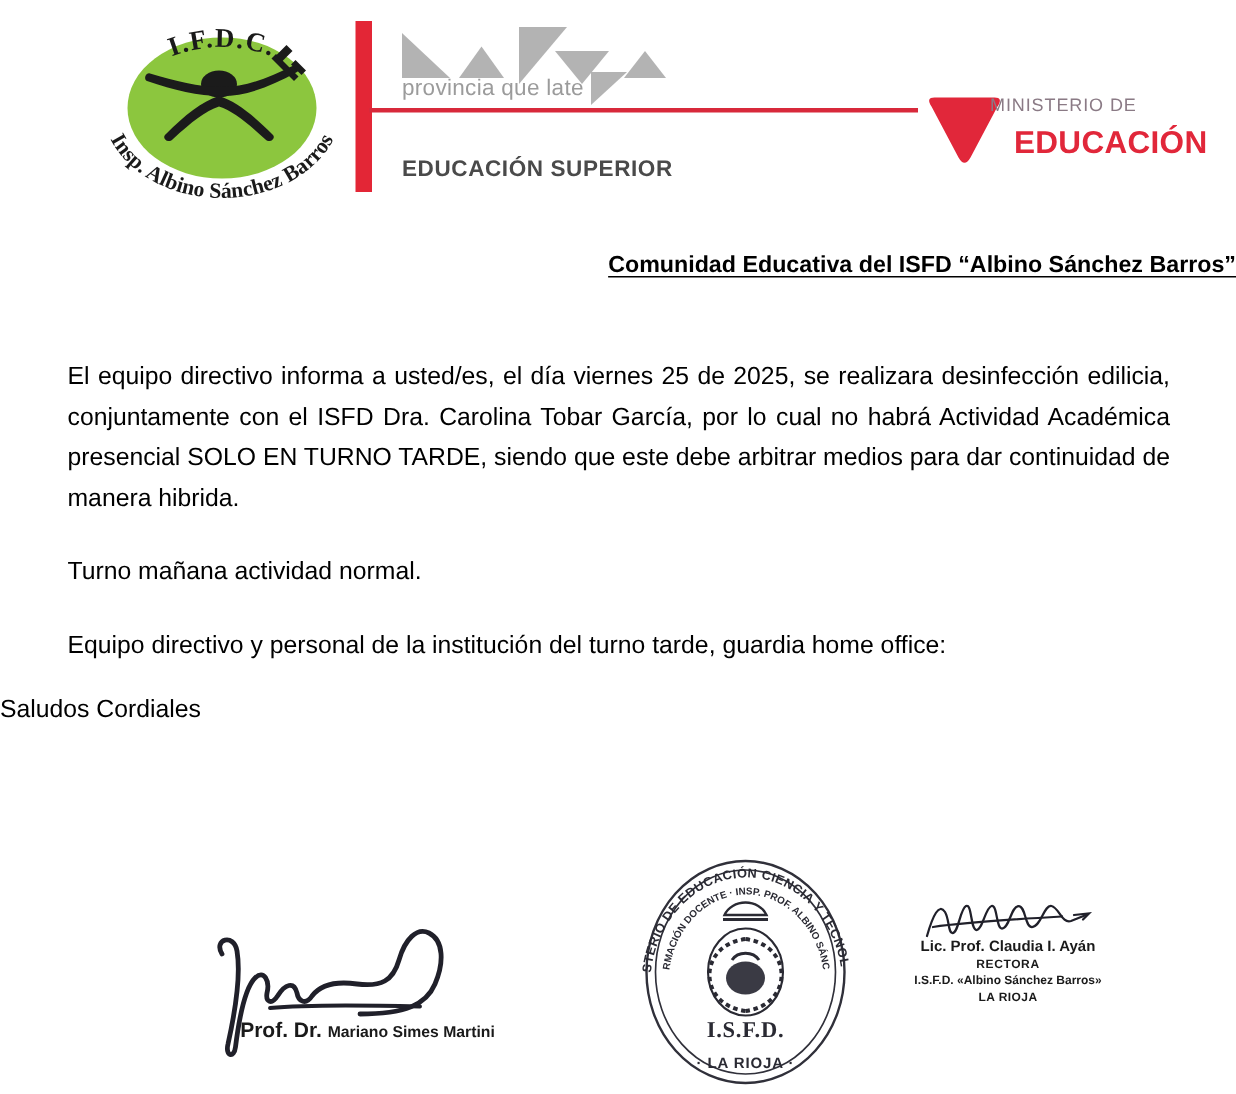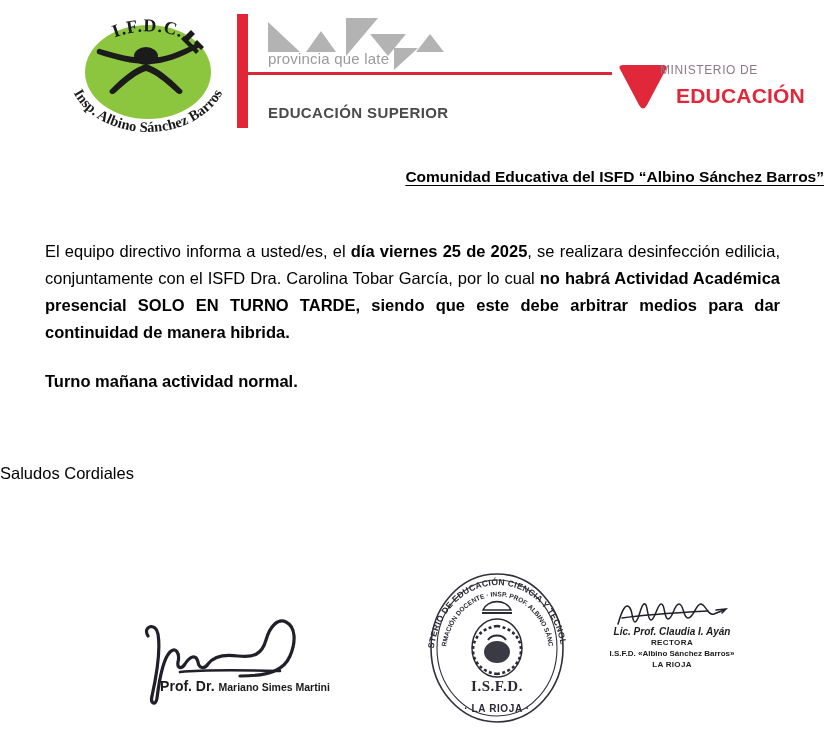--- a/index.html
+++ b/index.html
@@ -134,21 +134,21 @@
     top: 238px;
     width: 735px;
   }
   p.para {
     margin: 0 0 22px 0;
     font-size: 16.5px;
     line-height: 27px;
     text-align: justify;
     text-justify: inter-word;
   }
-  p.para b { font-weight: bold; }
+  p.para b { font-weight: normal; }
   p.allbold { font-weight: bold; text-align: left; }
 
   .saludos {
     position: absolute;
     left: 0;
     top: 464px;
     width: 824px;
     font-size: 16.5px;
     font-weight: normal;
   }
@@ -201,21 +201,21 @@
     height: 80px;
   }
   .sig-right .scribble2 { position: absolute; left: 40px; top: 0; }
   .sr-line {
     position: absolute;
     width: 200px;
     text-align: center;
     white-space: nowrap;
     color: #1a1a1a;
   }
-  .sr-1 { top: 30px; font-size: 10px; font-weight: bold; font-style: italic; }
+  .sr-1 { top: 30px; font-size: 10px; font-weight: bold; }
   .sr-2 { top: 42px; font-size: 8px; font-weight: bold; letter-spacing: .4px;}
   .sr-3 { top: 53px; font-size: 8px; font-weight: bold; }
   .sr-4 { top: 64px; font-size: 8px; font-weight: bold; letter-spacing: .3px;}
 </style>
 </head>
 <body>
 
 <div class="letterhead">
 
   <div class="ifdc-logo">
@@ -269,20 +269,21 @@
   </div>
   <div class="min-line1">MINISTERIO DE</div>
   <div class="min-line2">EDUCACIÓN</div>
 </div>
 
 <div class="doc-title">Comunidad Educativa del ISFD “Albino Sánchez Barros”</div>
 
 <div class="body-wrap">
   <p class="para" id="para-p1"><span>El equipo directivo informa a usted/es, el </span><b>día viernes 25 de 2025</b><span>, se realizara desinfección edilicia, conjuntamente con el ISFD Dra. Carolina Tobar García, por lo cual </span><b>no habrá Actividad Académica presencial SOLO EN TURNO TARDE, siendo que este debe arbitrar medios para dar continuidad de manera hibrida.</b></p>
   <p class="para allbold" id="para-p2"><b>Turno mañana actividad normal.</b></p>
+  <p class="para allbold" id="para-p3"><b>Equipo directivo y personal de la institución del turno tarde, guardia home office:</b></p>
 </div>
 
 <div class="saludos">Saludos Cordiales</div>
 
 <div class="sig-left">
   <svg class="scribble" width="250" height="110" viewBox="0 0 250 110">
     <g fill="none" stroke="#20202a" stroke-linecap="round">
       <path d="M 28 36 C 22 26, 36 22, 38 34 C 41 52, 36 78, 32 96 C 30 104, 36 106, 37 98 C 40 74, 44 58, 50 52 C 56 46, 60 54, 58 62 C 57 68, 61 70, 65 64 C 70 56, 76 54, 78 62 C 79 68, 84 70, 88 64 C 94 56, 104 54, 118 56 C 134 58, 142 54, 146 40 C 150 26, 158 18, 166 22 C 176 27, 176 42, 170 56 C 164 70, 150 76, 120 76" stroke-width="3.2"></path>
       <path d="M 60 72 C 80 70, 120 70, 160 71" stroke-width="2.6"></path>
     </g>

